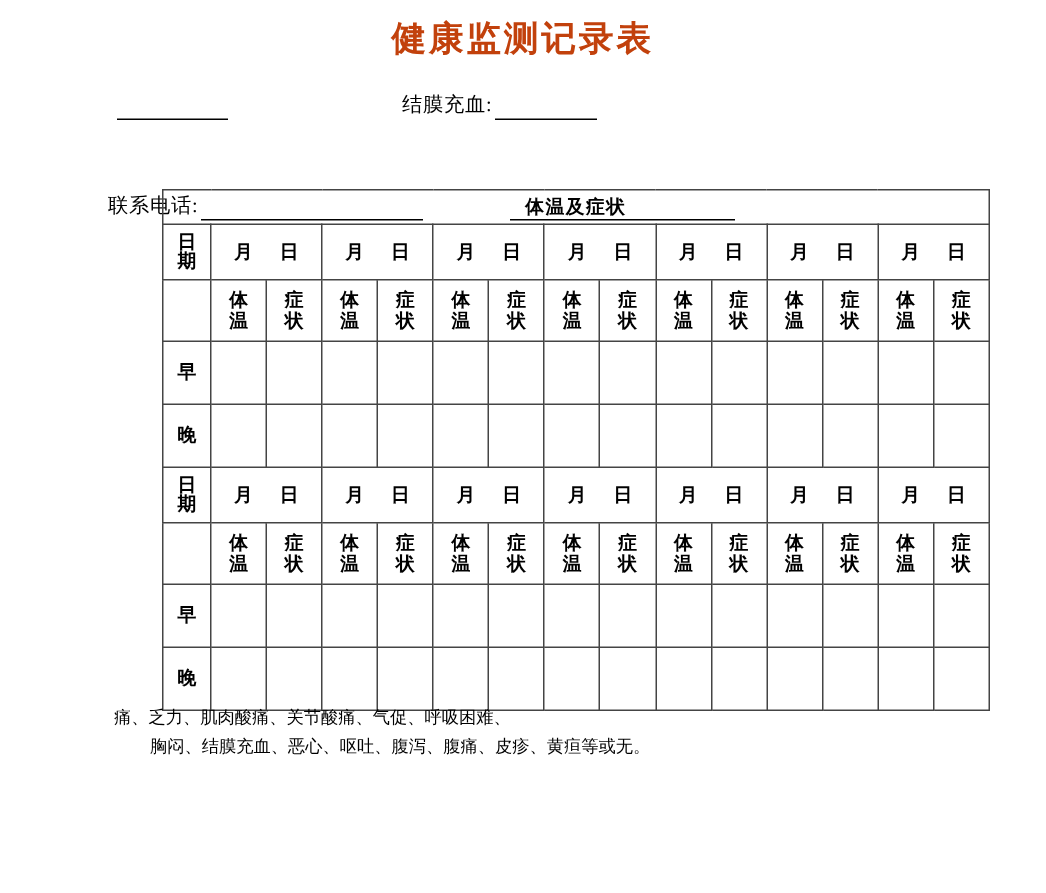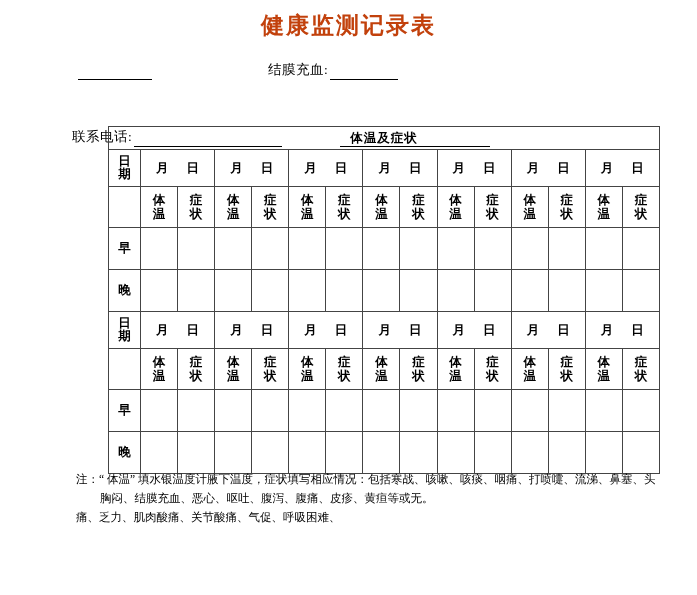--- a/index.html
+++ b/index.html
@@ -456,18 +456,17 @@
             <td class="empty-cell"></td>
             <td class="empty-cell"></td>
             <td class="empty-cell"></td>
             <td class="empty-cell"></td>
           </tr>
         </tbody>
     </table>
   </div>
 
   <div class="notes">
-    <div class="nl">注：“ 体温” 填水银温度计腋下温度，症状填写相应情况：包括寒战、咳嗽、咳痰、咽痛、打喷嚏、流涕、鼻塞、头</div>
+    <div class="nl">痛、乏力、肌肉酸痛、关节酸痛、气促、呼吸困难、</div>
     <div class="nl indent">胸闷、结膜充血、恶心、呕吐、腹泻、腹痛、皮疹、黄疸等或无。</div>
-    <div class="nl">痛、乏力、肌肉酸痛、关节酸痛、气促、呼吸困难、</div>
   </div>
 
 </div>
 
 </body></html>

